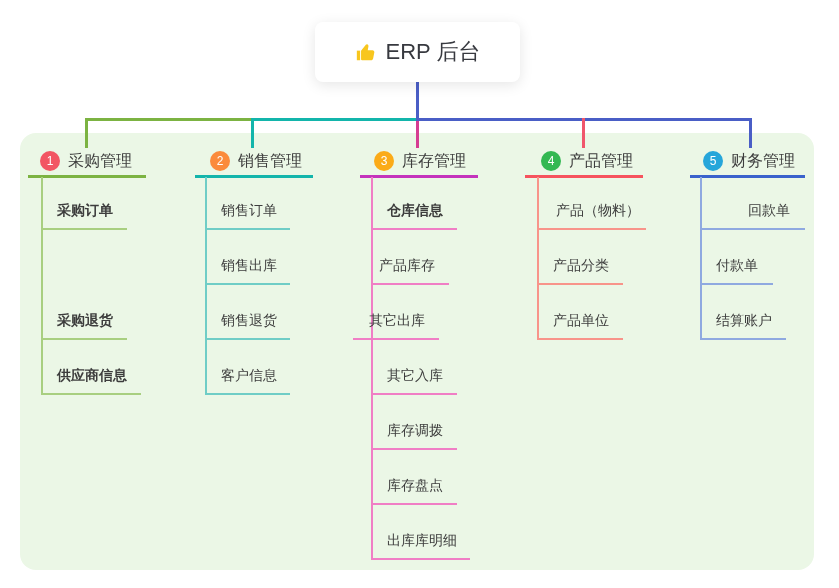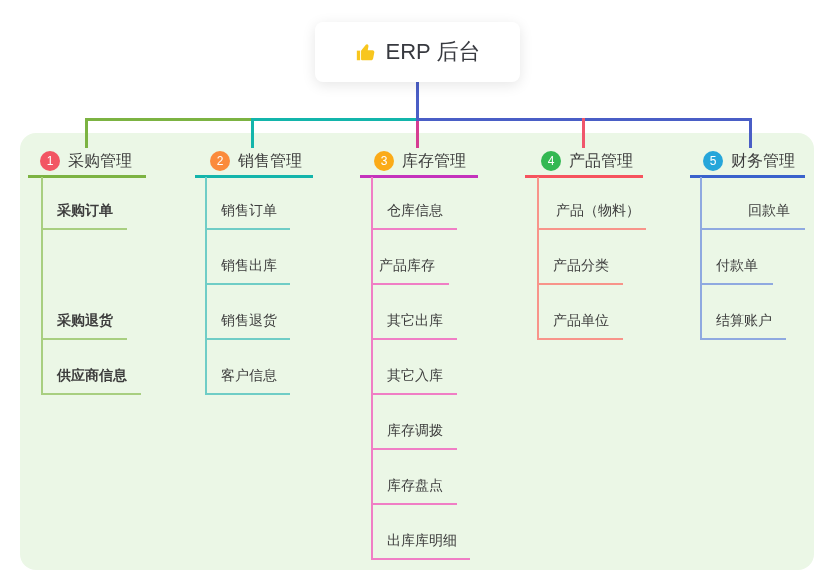--- a/index.html
+++ b/index.html
@@ -72,23 +72,23 @@
   <div class="child bc2" style="left:205px;top:255px;width:69px;">销售出库</div>
   <div class="child bc2" style="left:205px;top:310px;width:69px;">销售退货</div>
   <div class="child bc2" style="left:205px;top:365px;width:69px;">客户信息</div>
 
   <div class="hdr" style="left:374px;top:150px;">
     <span class="badge bg3">3</span>
     <span>库存管理</span>
   </div>
   <div class="line h3 m" style="left:360px;top:175px;width:118px;"></div>
   <div class="vline lm" style="left:371px;top:177px;height:383px;"></div>
-  <div class="child bc3" style="left:371px;top:200px;width:70px;">仓库信息</div>
+  <div class="child bc3" style="left:371px;top:200px;width:70px;font-weight:bold;">仓库信息</div>
   <div class="child bc3" style="left:371px;top:255px;width:70px;padding-left:8px;">产品库存</div>
-  <div class="child bc3" style="left:371px;top:310px;width:70px;">其它出库</div>
+  <div class="child bc3" style="left:353px;top:310px;width:70px;">其它出库</div>
   <div class="child bc3" style="left:371px;top:365px;width:70px;">其它入库</div>
   <div class="child bc3" style="left:371px;top:420px;width:70px;">库存调拨</div>
   <div class="child bc3" style="left:371px;top:475px;width:70px;">库存盘点</div>
   <div class="child bc3" style="left:371px;top:530px;width:83px;">出库库明细</div>
 
   <div class="hdr" style="left:541px;top:150px;">
     <span class="badge bg4">4</span>
     <span>产品管理</span>
   </div>
   <div class="line h3 r" style="left:525px;top:175px;width:118px;"></div>

